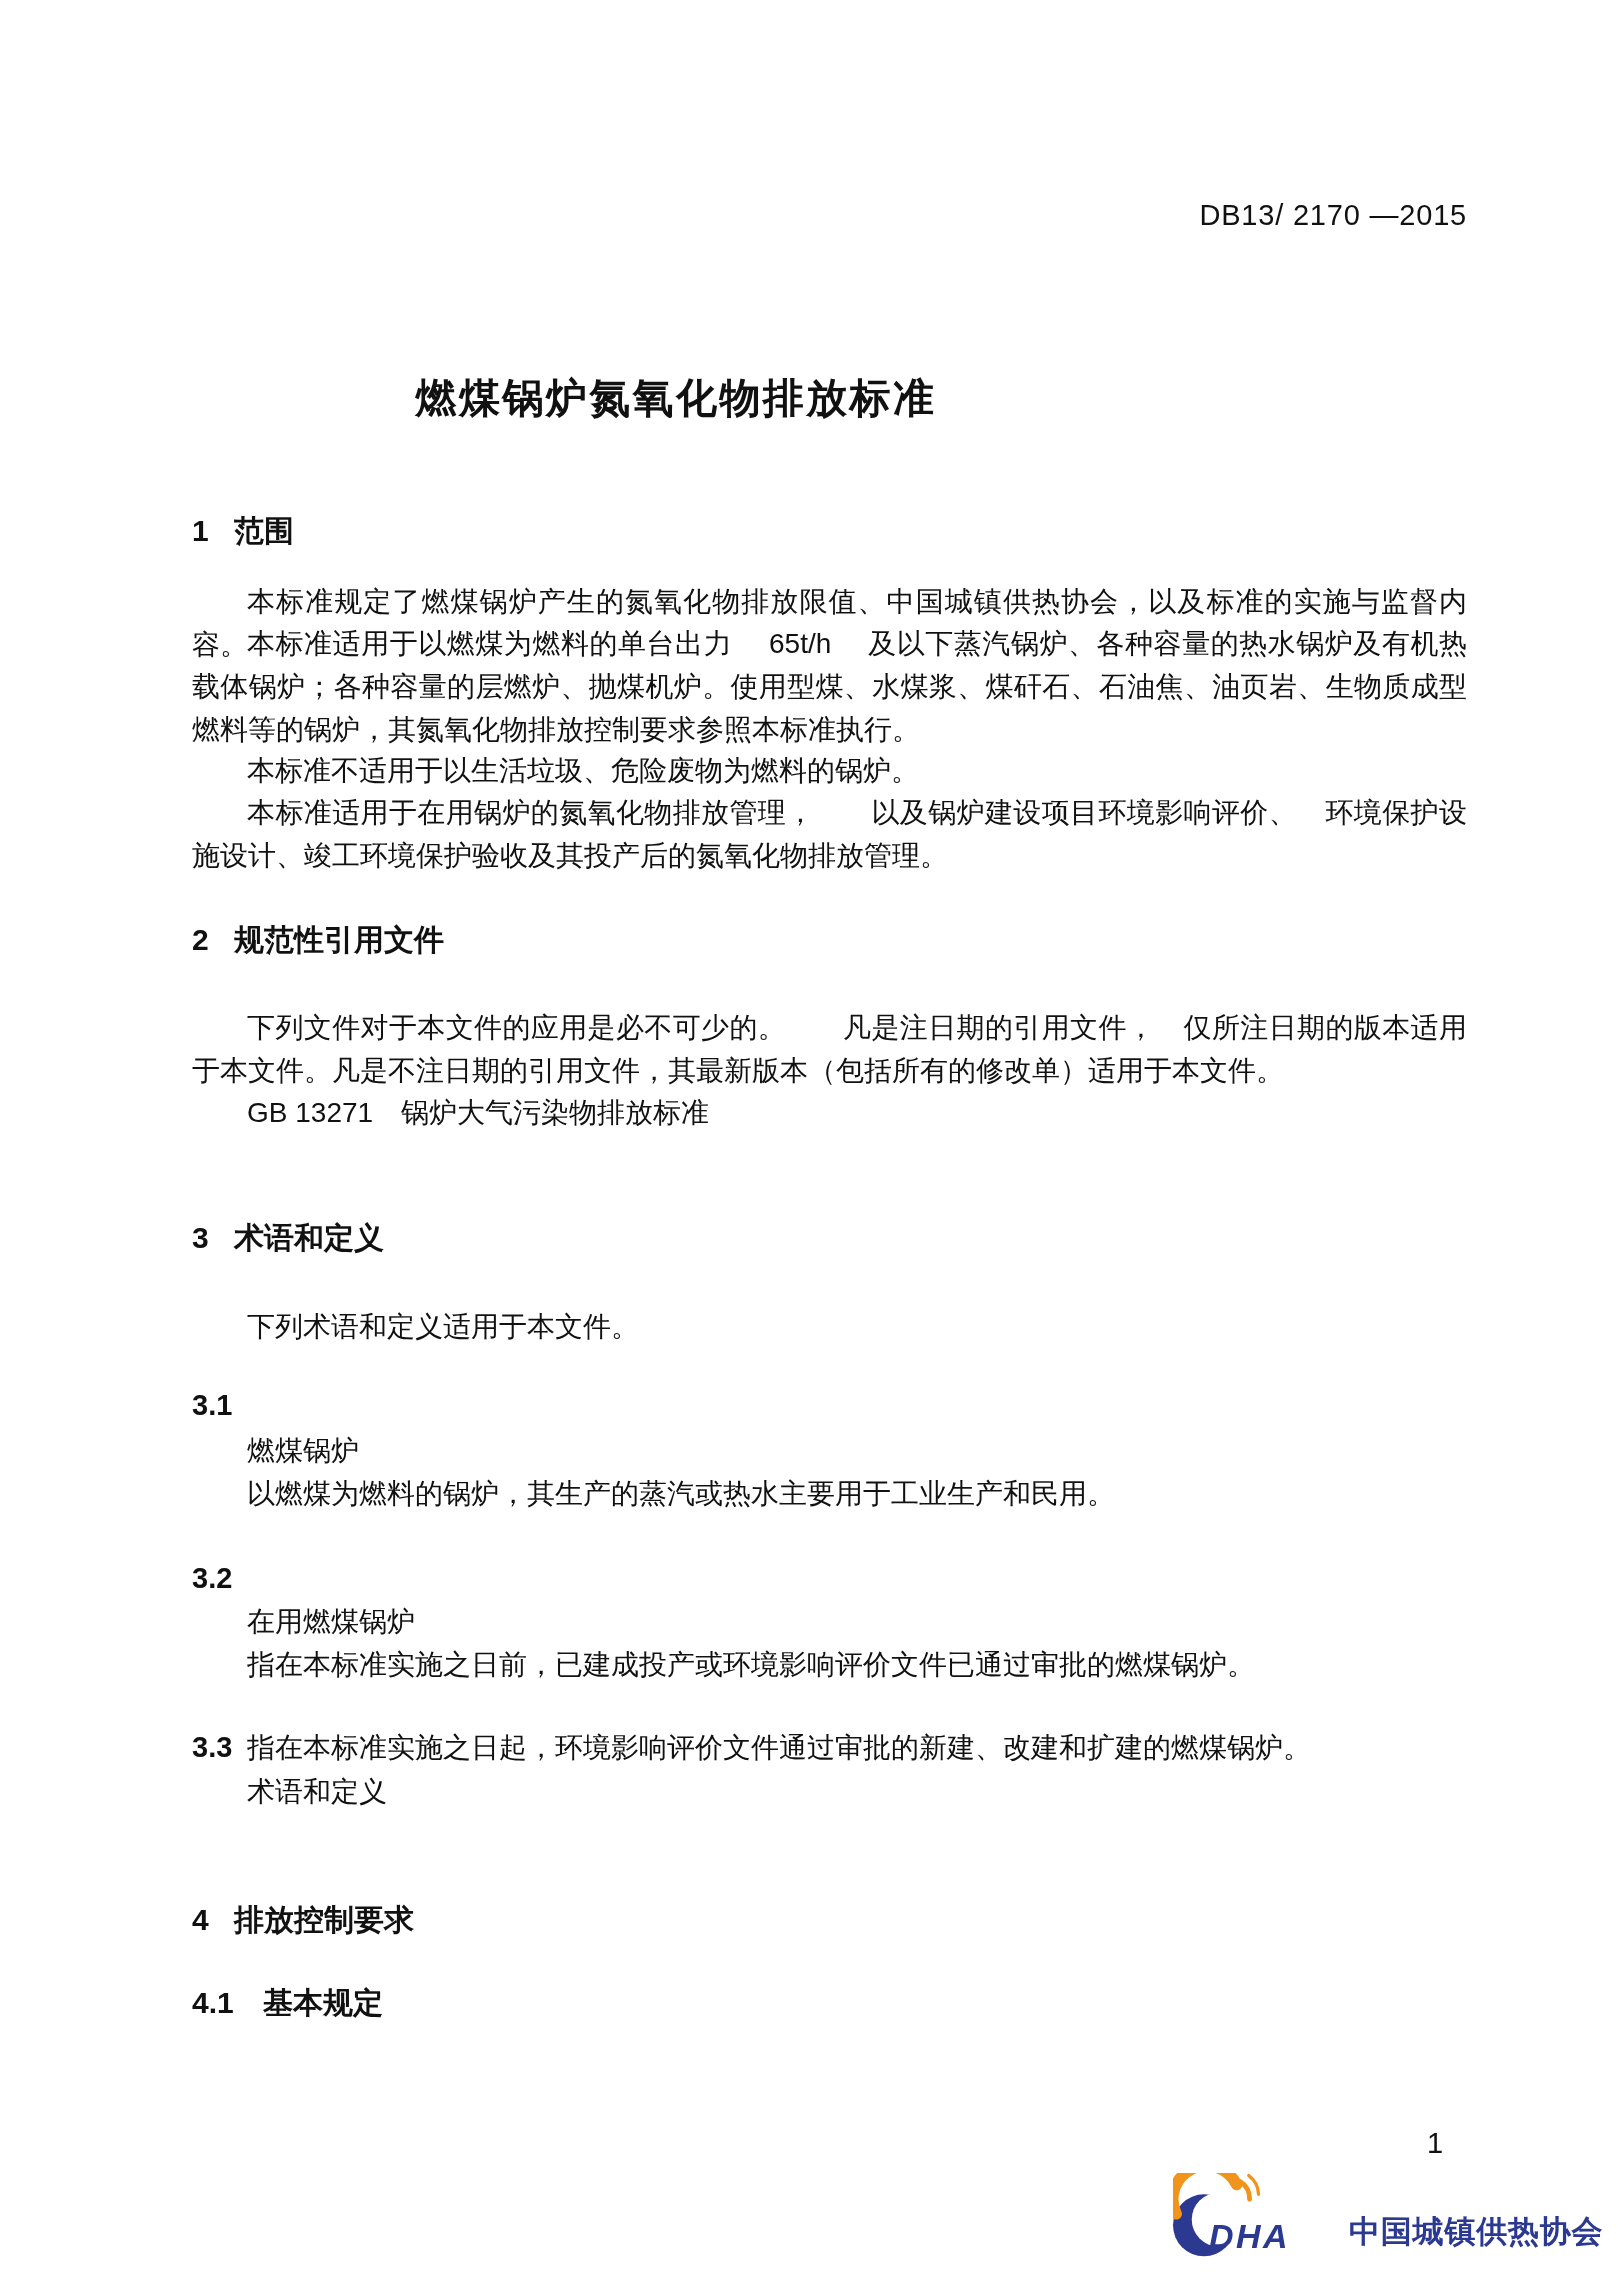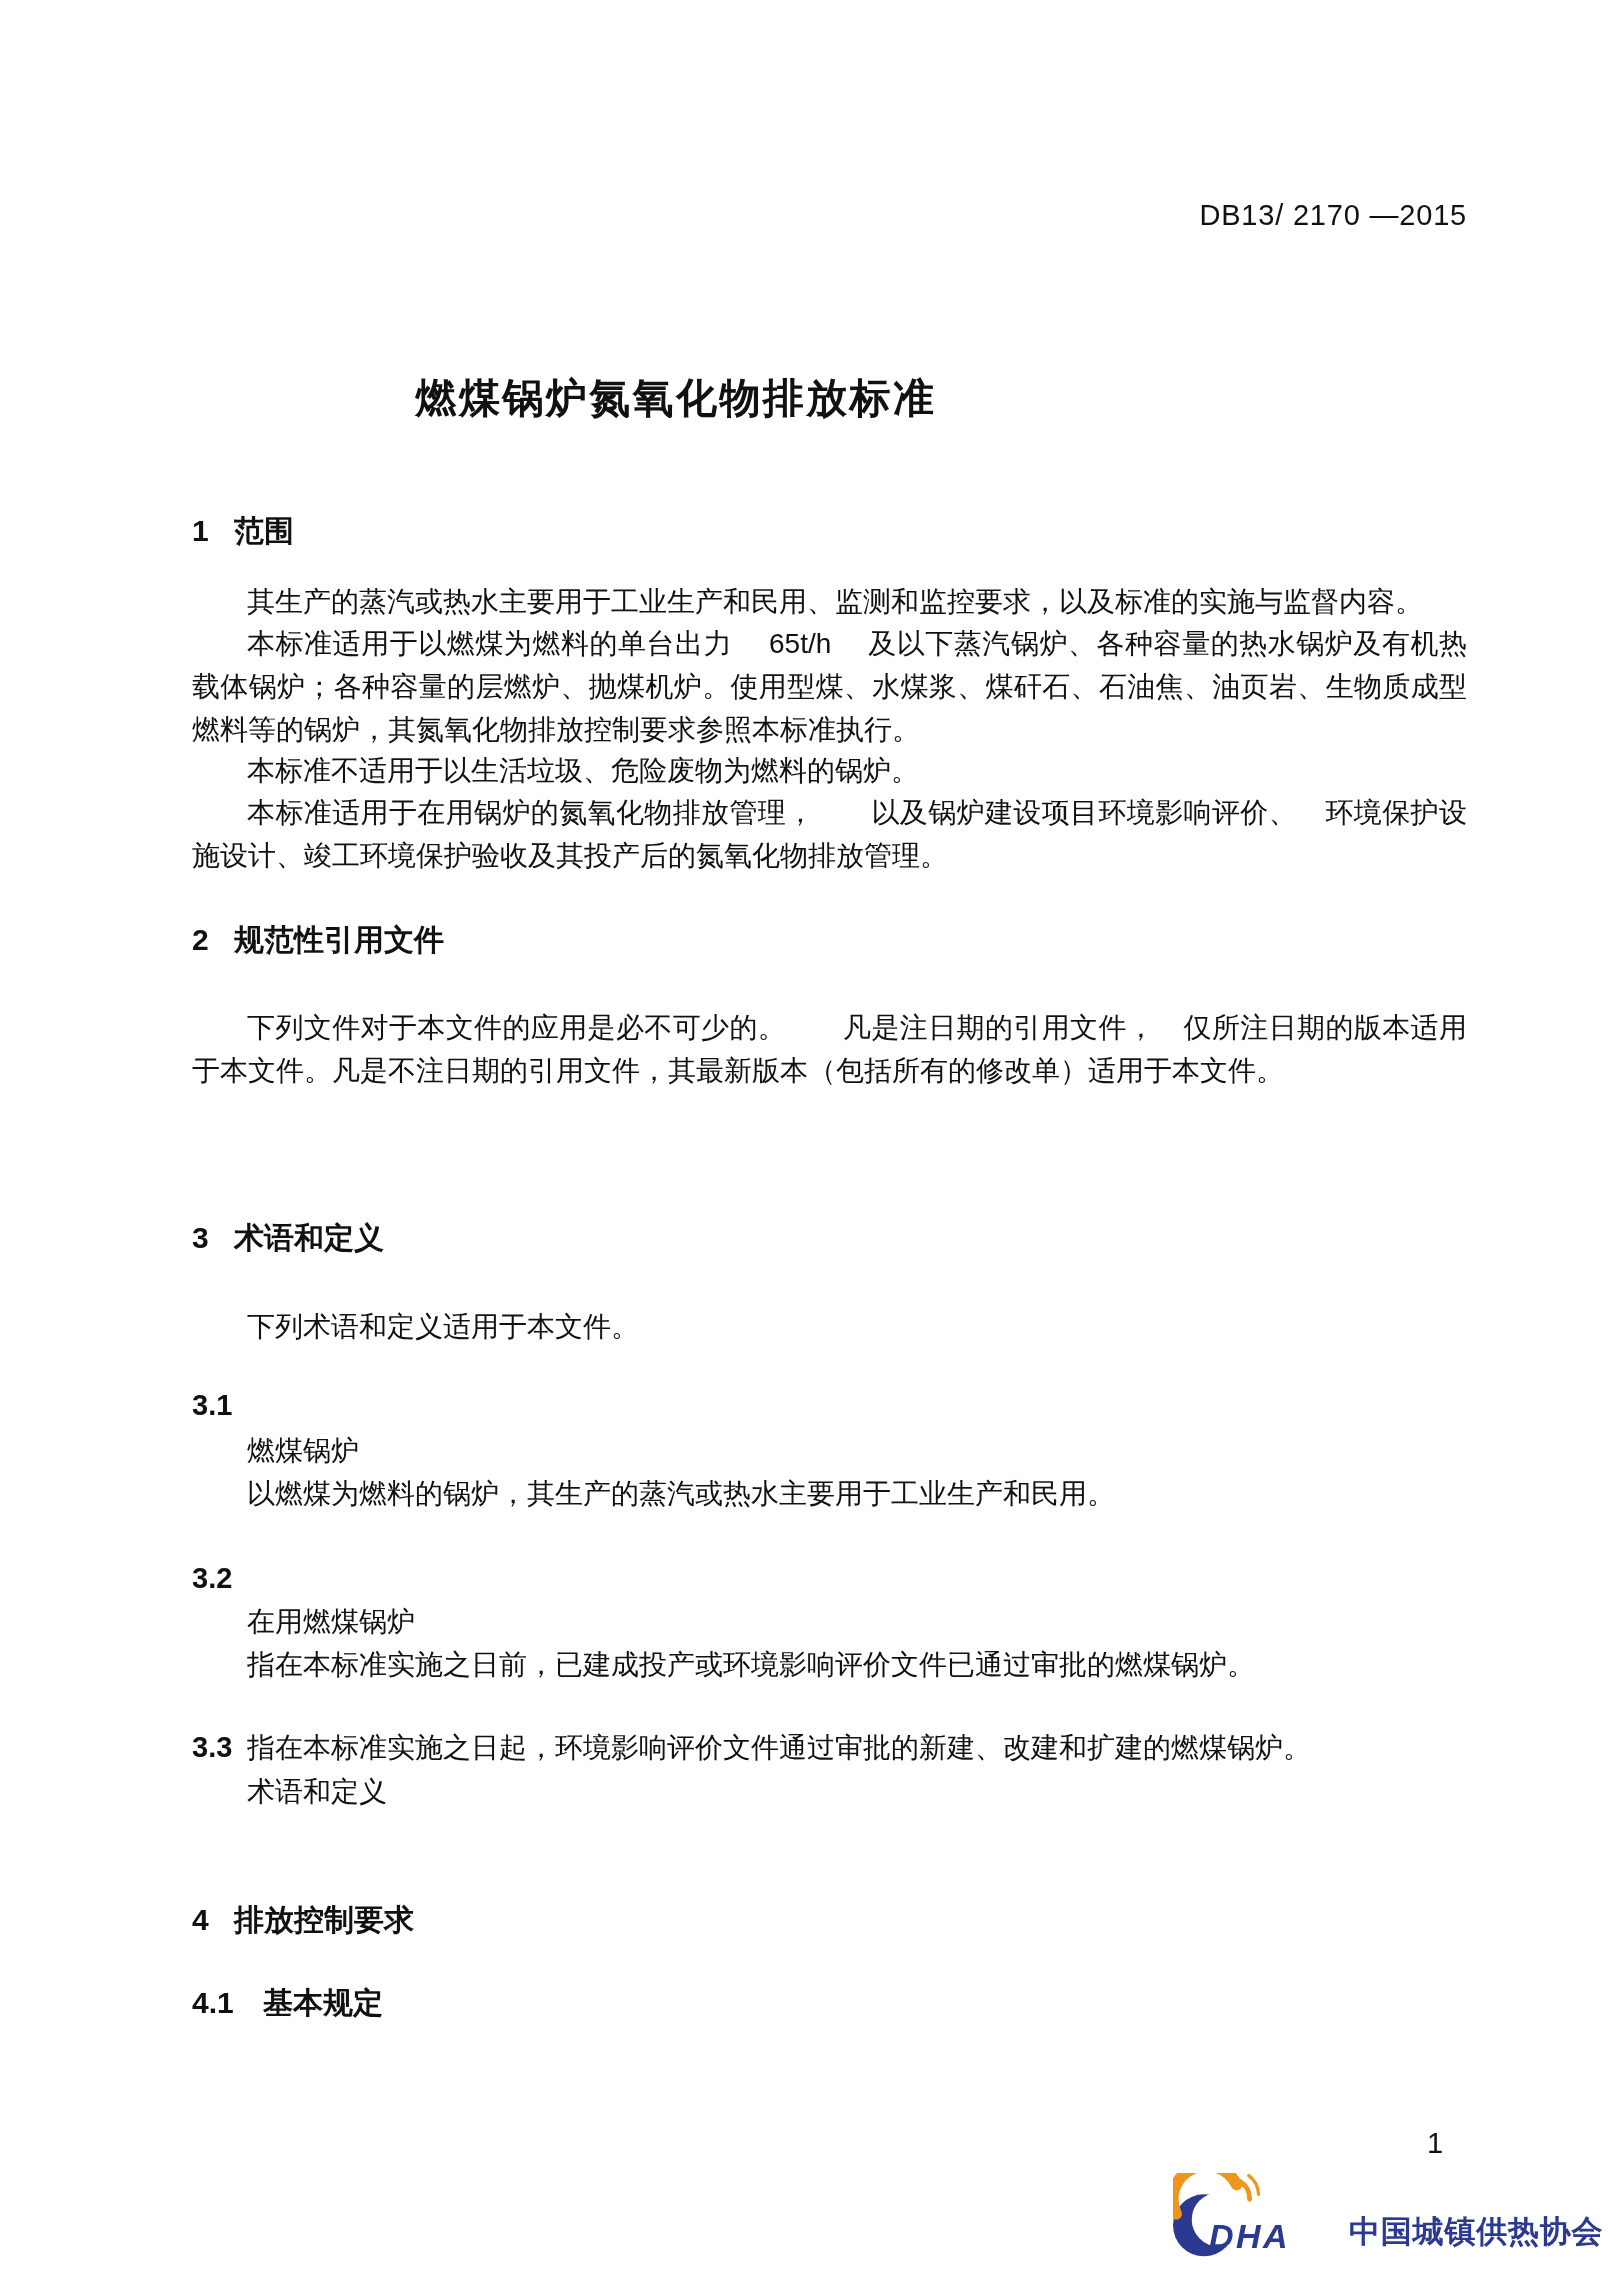--- a/index.html
+++ b/index.html
@@ -80,30 +80,31 @@
 <div class="page">
 
   <div class="doc-code">DB13/ 2170 —2015</div>
 
   <div class="doc-title">燃煤锅炉氮氧化物排放标准</div>
 
   <div class="heading" style="top:513px;">
     <span class="h-num h-num-1">1</span><span>范围</span>
   </div>
 
-  <div class="para" style="top:580px;">其生产的蒸汽或热水主要用于工业生产和民用、监测和监控要求，以及标准的实施与监督内容。</div>
+  <div class="para" style="top:580px;">本标准规定了燃煤锅炉产生的氮氧化物排放限值、中国城镇供热协会，以及标准的实施与监督内容。</div>
   <div class="para" style="top:622px;">本标准适用于以燃煤为燃料的单台出力　 65t/h 　及以下蒸汽锅炉、各种容量的热水锅炉及有机热载体锅炉；各种容量的层燃炉、抛煤机炉。使用型煤、水煤浆、煤矸石、石油焦、油页岩、生物质成型燃料等的锅炉，其氮氧化物排放控制要求参照本标准执行。</div>
   <div class="para" style="top:749px;">本标准不适用于以生活垃圾、危险废物为燃料的锅炉。</div>
   <div class="para" style="top:791px;">本标准适用于在用锅炉的氮氧化物排放管理，　　以及锅炉建设项目环境影响评价、　环境保护设施设计、竣工环境保护验收及其投产后的氮氧化物排放管理。</div>
 
   <div class="heading" style="top:922px;">
     <span class="h-num h-num-1">2</span><span>规范性引用文件</span>
   </div>
 
   <div class="para" style="top:1006px;">下列文件对于本文件的应用是必不可少的。　　凡是注日期的引用文件，　仅所注日期的版本适用于本文件。凡是不注日期的引用文件，其最新版本（包括所有的修改单）适用于本文件。</div>
+  <div class="para line" style="top:1091px;">GB 13271　锅炉大气污染物排放标准</div>
 
   <div class="heading" style="top:1220px;">
     <span class="h-num h-num-1">3</span><span>术语和定义</span>
   </div>
 
   <div class="para line" style="top:1305px;">下列术语和定义适用于本文件。</div>
 
   <div class="clause-num" style="top:1389px;">3.1</div>
   <div class="term-line" style="top:1433px;">燃煤锅炉</div>
   <div class="term-line" style="top:1476px;">以燃煤为燃料的锅炉，其生产的蒸汽或热水主要用于工业生产和民用。</div>

